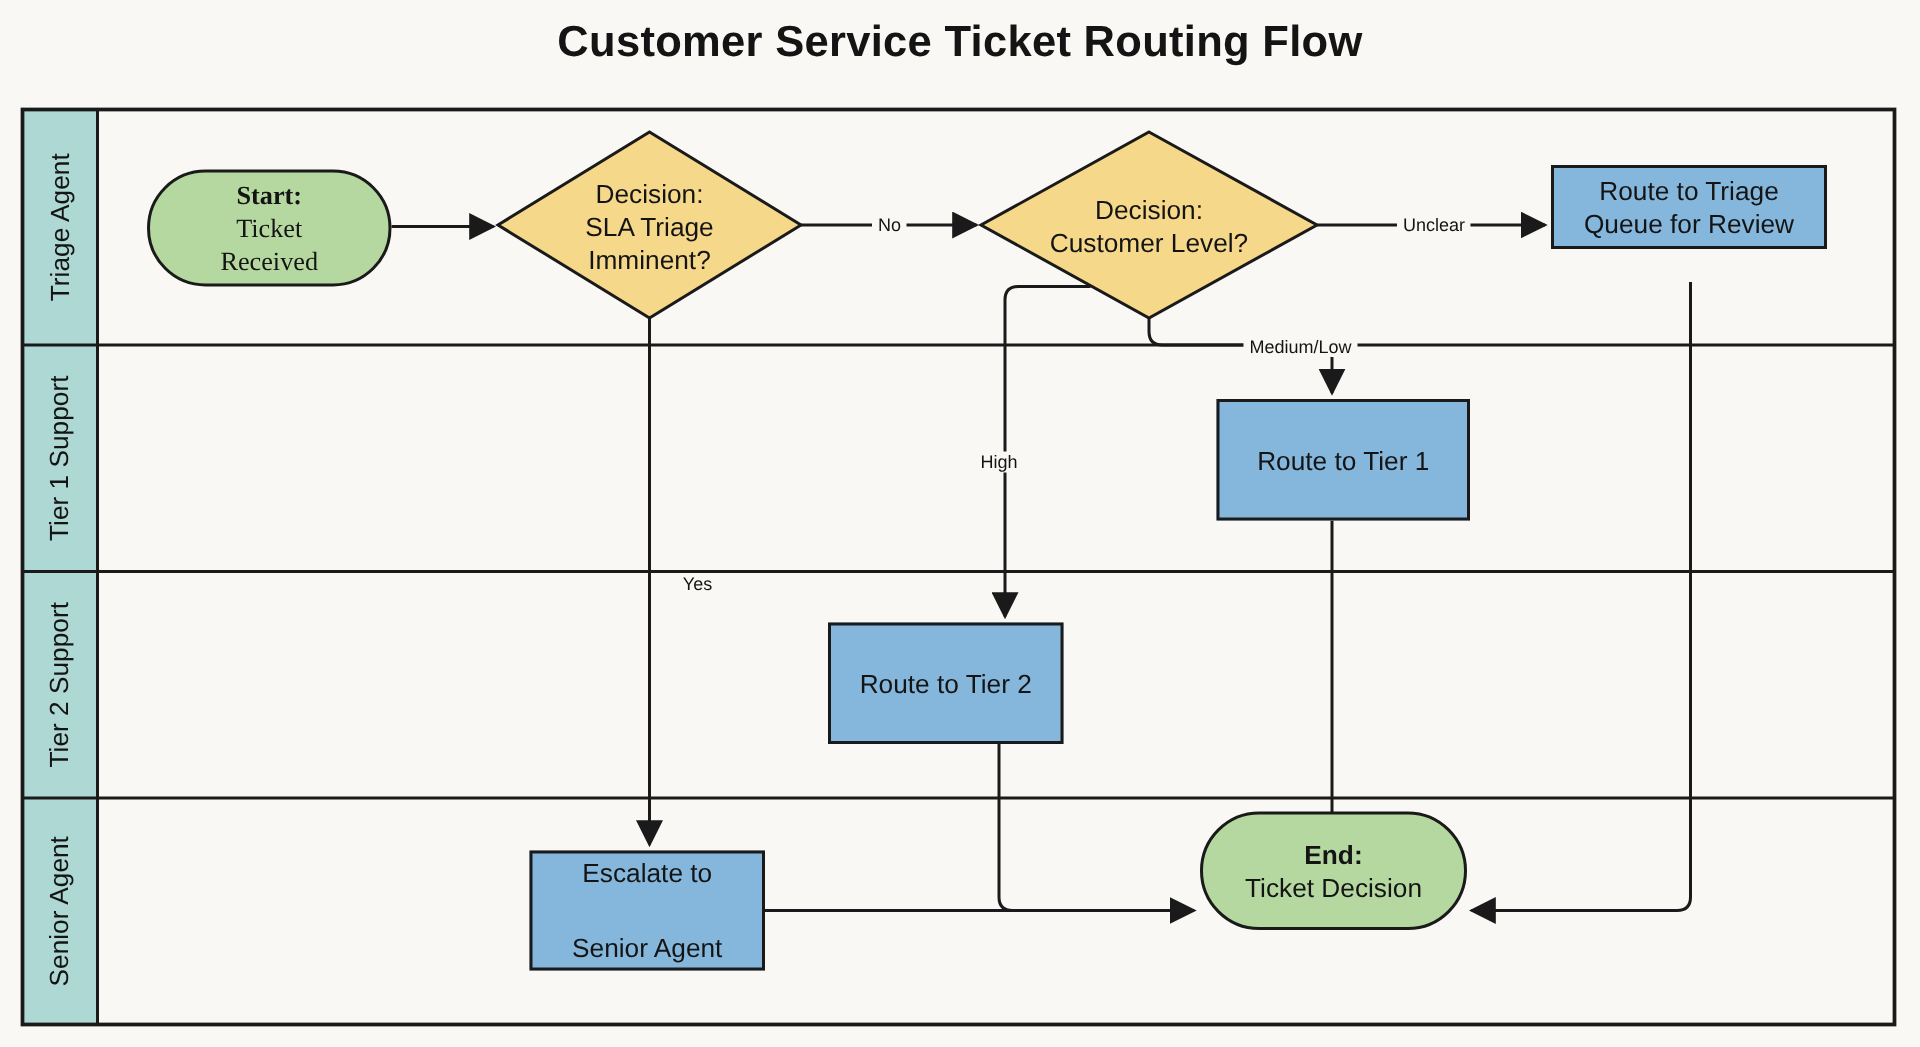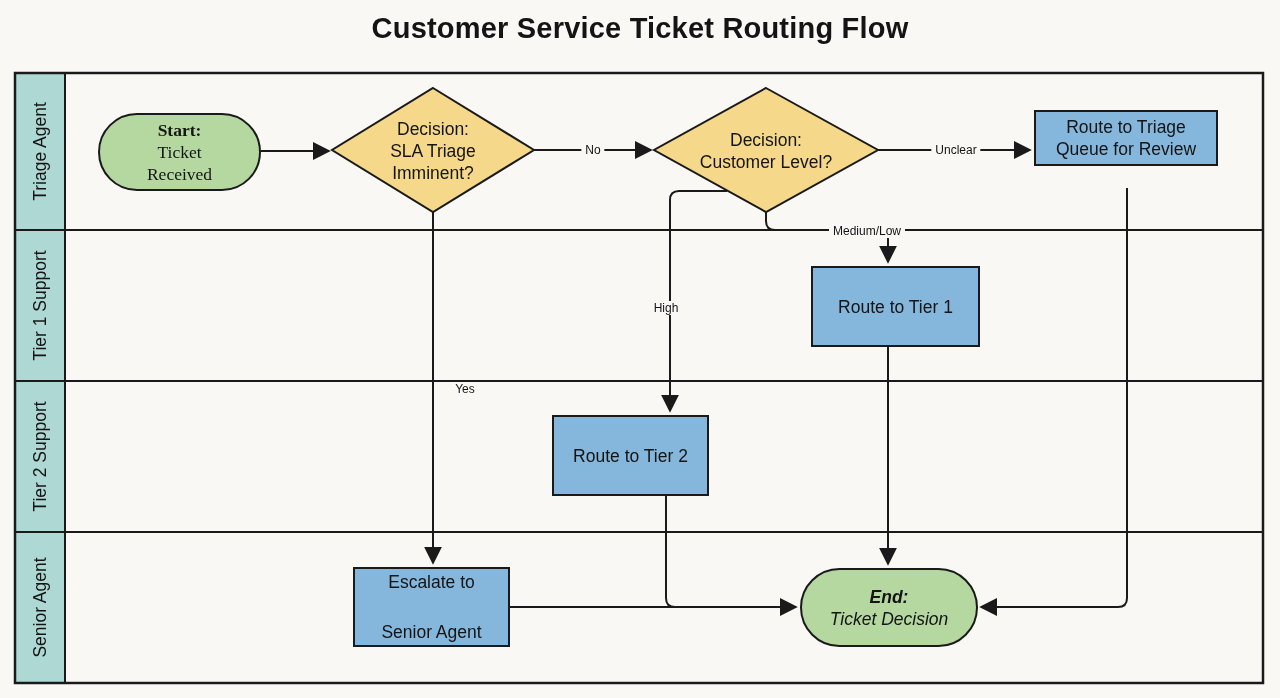--- a/index.html
+++ b/index.html
@@ -70,21 +70,21 @@
   .edge-label{
     position:absolute;z-index:5;
     transform:translate(-50%,-50%);
     background:var(--background);
     padding:0 4px;
     font-size:12px;
     white-space:nowrap;
   }
 
   #start-node{left:98px;top:113px;width:163px;height:78px;border-radius:40px;font-family:Liberation Serif, serif;}
-  #end-node{left:800px;top:568px;width:178px;height:79px;border-radius:40px;font-style:italic;}
+  #end-node{left:800px;top:541px;width:178px;height:79px;border-radius:40px;}
   #triage-queue-box{left:1034px;top:110px;width:184px;height:56px;}
   #tier1-box{left:811px;top:266px;width:169px;height:81px;}
   #tier2-box{left:552px;top:415px;width:157px;height:81px;}
   #escalate-box{left:353px;top:567px;width:157px;height:80px;gap:28px;}
   #sla-diamond-text{left:332px;top:95px;width:202px;height:112px;}
   #priority-diamond-text{left:654px;top:95px;width:224px;height:112px;}
 </style>
 </head>
 <body>
 

